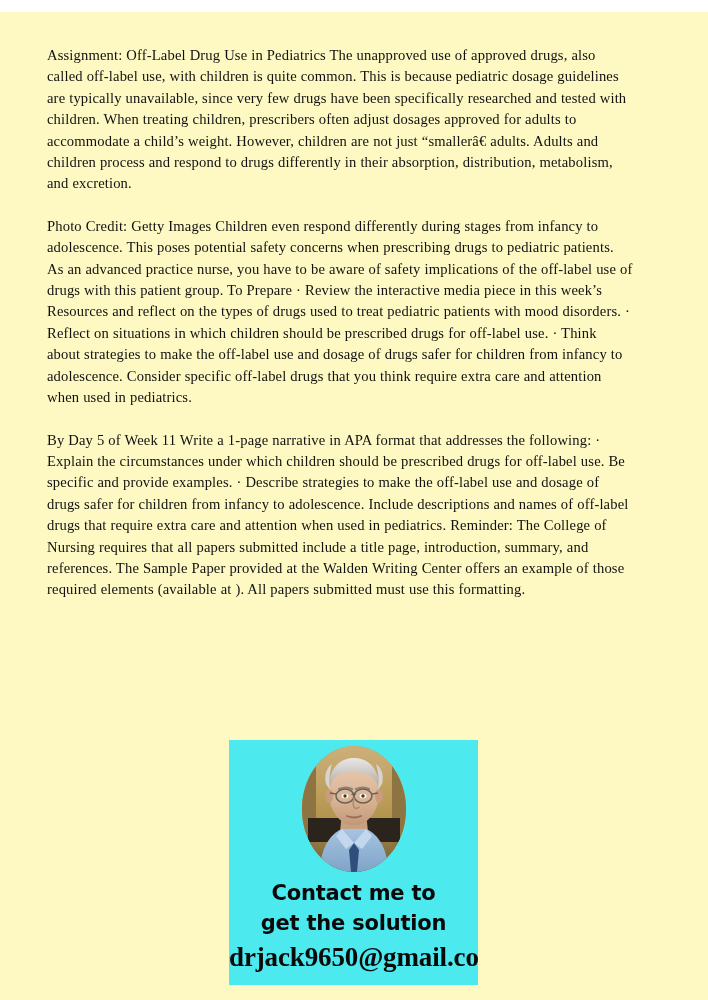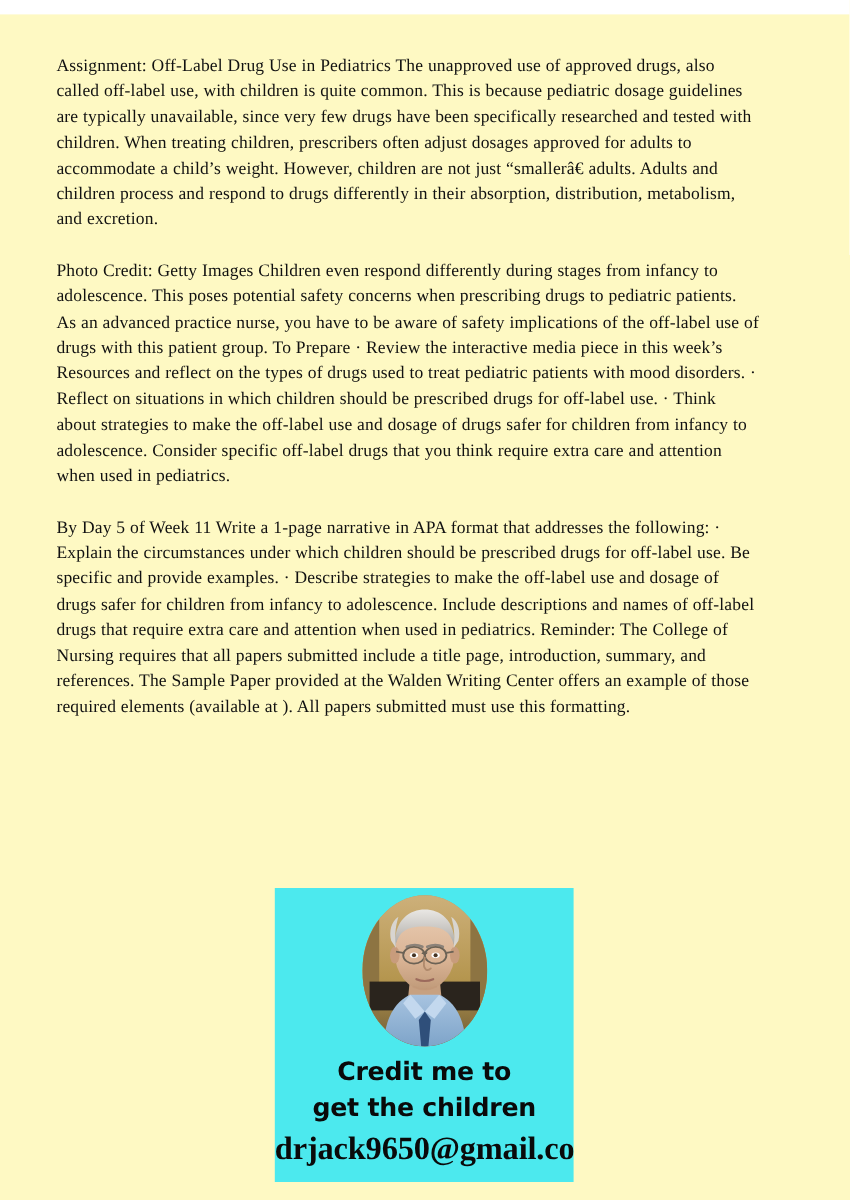--- a/index.html
+++ b/index.html
@@ -185,21 +185,21 @@
         <path d="M52 49 q1 -1.2 2 -0.6" stroke="#6b6255" stroke-width="1.4" fill="none"></path>
 
         <path d="M52 52 q-2 8 1 10 q2 1 4 -1" stroke="#b08a6c" stroke-width="1.6" fill="none" stroke-linecap="round"></path>
 
         <path d="M45 70 q7 3 14 0" stroke="#9c6a5c" stroke-width="1.8" fill="none" stroke-linecap="round"></path>
 
         <path d="M42 76 q10 5 20 0" stroke="#c19878" stroke-width="1.4" fill="none" opacity="0.6"></path>
       </svg>
     </div>
 
-    <div class="card-line card-line-1">Credit me to</div>
-
-    <div class="card-line card-line-2">get the children</div>
+    <div class="card-line card-line-1">Contact me to</div>
+
+    <div class="card-line card-line-2">get the solution</div>
 
     <div class="card-email">drjack9650@gmail.com</div>
 
   </div>
 
 </div>
 
 </body></html>

